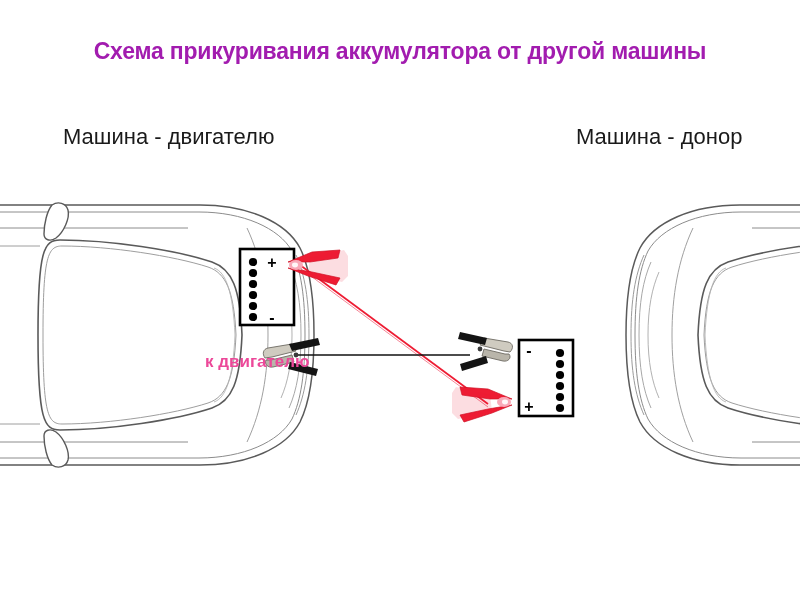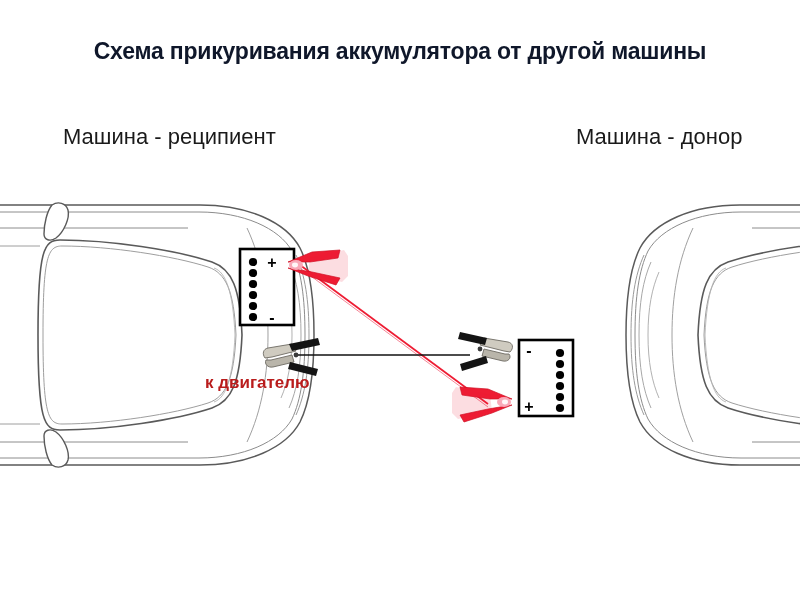--- a/index.html
+++ b/index.html
@@ -23,42 +23,42 @@
   }
   .title {
     position: absolute;
     left: 0;
     top: 38px;
     width: 800px;
     text-align: center;
     font-family: "Liberation Sans", sans-serif;
     font-size: 23px;
     font-weight: 700;
-    color: #0f172a;
+    color: #a21caf;
     letter-spacing: -0.2px;
     white-space: nowrap;
   }
   .car-label {
     position: absolute;
     font-family: "Liberation Sans", sans-serif;
     font-size: 22px;
     font-weight: 400;
     color: #1a1a1a;
     white-space: nowrap;
   }
   #label-recipient { left: 63px; top: 124px; }
   #label-donor { left: 576px; top: 124px; text-align: right; }
   .engine-label {
     position: absolute;
     left: 205px;
-    top: 373px;
+    top: 352px;
     font-family: "Liberation Sans", sans-serif;
     font-size: 17px;
     font-weight: 700;
-    color: #b91c1c;
+    color: #ec4899;
     white-space: nowrap;
   }
   svg#diagram {
     position: absolute;
     left: 0;
     top: 0;
     width: 800px;
     height: 600px;
     display: block;
   }
@@ -68,21 +68,21 @@
     fill: #000000;
   }
 </style>
 </head>
 <body>
 
 <div id="stage">
 
   <div class="title">Схема прикуривания аккумулятора от другой машины</div>
 
-  <div class="car-label" id="label-recipient">Машина - реципиент</div>
+  <div class="car-label" id="label-recipient">Машина - двигателю</div>
   <div class="car-label" id="label-donor">Машина - донор</div>
 
   <svg id="diagram" viewBox="0 0 800 600">
 
     <defs>
       <g id="car-top-view">
 
         <path d="M -140 205
                  L 200 205
                  C 248 205, 286 222, 300 248

